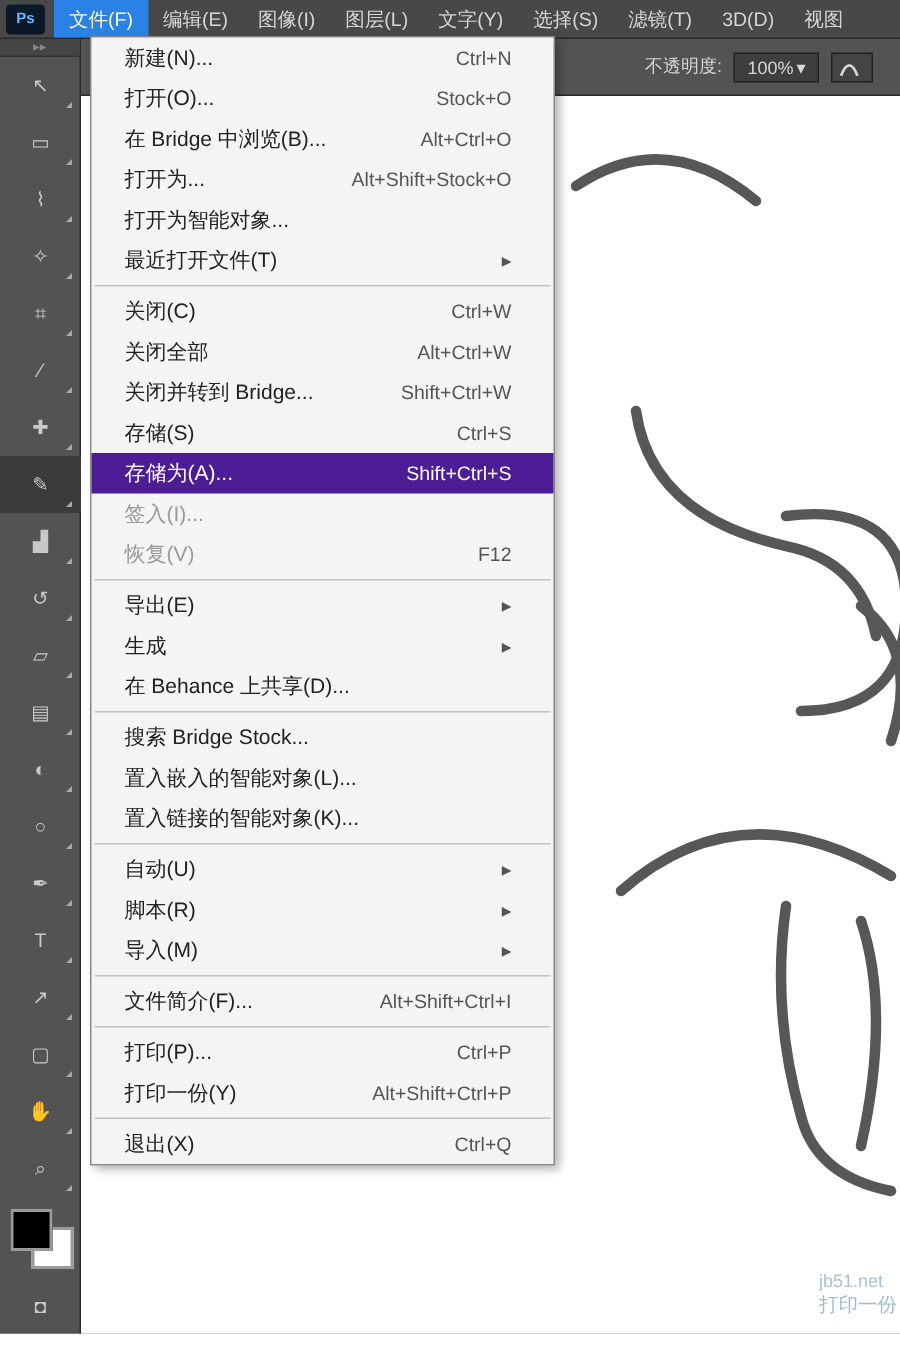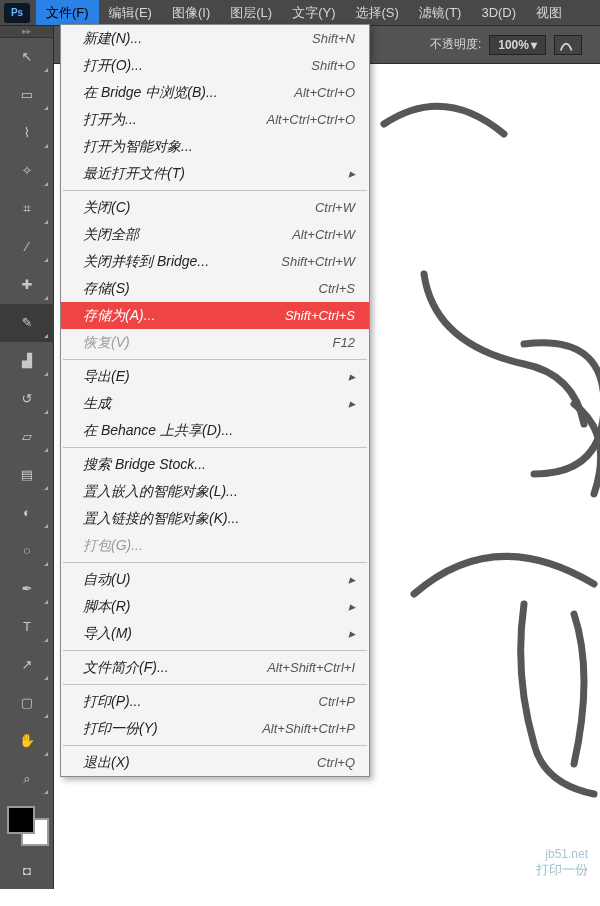--- a/index.html
+++ b/index.html
@@ -1,41 +1,41 @@
 <!DOCTYPE html>
 <html><head>
 <meta charset="utf-8">
 <style>
   * { margin: 0; padding: 0; box-sizing: border-box; }
   body { width: 600px; height: 906px; background: #fff; font-family: "Microsoft YaHei", sans-serif; font-size: 13px; overflow: hidden; position: relative; }
   .app { width: 600px; height: 889px; position: relative; background: #525252; }
   .menubar { height: 26px; background: #484848; display: flex; align-items: center; padding-left: 4px; color: #d6d6d6; border-bottom: 1px solid #2b2b2b; }
   .ps-logo { width: 26px; height: 20px; background: linear-gradient(#0a1a2a,#0b1624); color:#6cb5ff; font-weight:bold; font-size:10px; display:flex; align-items:center; justify-content:center; border-radius:3px; margin-right:6px; }
   .menu-item { padding: 0 10px; height: 100%; display: flex; align-items: center; cursor: default; font-size: 13px; }
-  .menu-item.open { background: #2a81e6; color: #000000; }
+  .menu-item.open { background: #2a81e6; color: #fef9c3; }
   .optionsbar { height: 38px; background: #535353; border-bottom:1px solid #2b2b2b; color:#d6d6d6; display:flex; align-items:center; padding-left:54px; justify-content:flex-end; padding-right:18px; gap:8px; font-size:12px;}
-  .opacity-box { background:#3e3e3e; border:1px solid #222; padding:2px 8px; display:flex; align-items:center; gap:2px;font-weight:bold;}
+  .opacity-box { background:#3e3e3e; border:1px solid #222; padding:2px 8px; display:flex; align-items:center; gap:2px;}
   .main { position:absolute; top:64px; left:54px; right:0; bottom:0; background:#fff; }
   .toolbox { position:absolute; left:0; top:26px; bottom:0; width:54px; background:#535353; border-right:1px solid #2b2b2b; display:flex; flex-direction:column; }
   .tool-grip { height:12px; background:#454545; border-bottom:1px solid #333; display:flex; align-items:center; justify-content:center; color:#888; font-size:9px;}
   .tool { width:54px; height:38px; display:flex; align-items:center; justify-content:center; color:#c8c8c8; border-bottom:0; position:relative;}
   .tool.selected { background:#3b3b3b; }
   .tool-tiny { position:absolute; right:6px; bottom:4px; width:0;height:0;border-left:4px solid transparent;border-bottom:4px solid #aaa;}
   .swatches { width:44px; height:44px; position:relative; margin:6px auto;}
   .sw-front{position:absolute;left:2px;top:2px;width:28px;height:28px;background:#000;border:2px solid #9a9a9a;}
   .sw-back{position:absolute;right:0;bottom:0;width:28px;height:28px;background:#fff;border:2px solid #9a9a9a;}
   .dropdown { position:absolute; left:60px; top:24px; width:310px; background:#f4f4f4; border:1px solid #8a8a8a; box-shadow:3px 3px 6px rgba(0,0,0,0.3); z-index:10; }
-  .dd-item { display:flex; justify-content:space-between; padding:4px 14px 4px 22px; font-size:14px; color:#222; height:27px; align-items:center;font-style:italic;}
+  .dd-item { display:flex; justify-content:space-between; padding:4px 28px 4px 22px; font-size:14px; color:#222; height:27px; align-items:center;}
   .dd-item.disabled { color:#9a9a9a; }
-  .dd-item.highlight { background:#ef4444; color:#fff; }
+  .dd-item.highlight { background:#4c1d95; color:#fff; }
   .dd-sep { height:1px; background:#c2c2c2; margin:3px 2px; }
   .short { color:#555; font-size:13px;}
   .dd-item.highlight .short{ color:#fff;}
   .canvas-svg{position:absolute;inset:0;}
-  .watermark{position:absolute;right:12px;bottom:10px;color:#7aa8bf;font-size:13px;text-align:right;line-height:1.3;opacity:0.75;}
+  .watermark{position:absolute;right:2px;bottom:10px;color:#7aa8bf;font-size:13px;text-align:left;line-height:1.3;opacity:0.75;}
   .watermark .dom{color:#88b0c7;font-size:12px;}
   .qm { width:28px;height:20px;background:#444;border:1px solid #222;display:flex;align-items:center;justify-content:center;}
   .brush-ico{width:22px;height:22px;stroke:#d6d6d6;fill:none;}
 </style>
 </head>
 <body>
 
 <div class="app">
   <div class="menubar">
     <div class="ps-logo">Ps</div>
@@ -110,33 +110,33 @@
     </svg>
     <div class="watermark">
       <div class="dom">jb51.net</div>
       <div>打印一份</div>
     </div>
   </div>
 
   <div class="dropdown" id="file-menu">
       <div class="dd-item">
         <span>新建(N)...</span>
-        <span class="short">Shift+N</span>
+        <span class="short">Ctrl+N</span>
       </div>
       <div class="dd-item">
         <span>打开(O)...</span>
-        <span class="short">Shift+O</span>
+        <span class="short">Stock+O</span>
       </div>
       <div class="dd-item">
         <span>在 Bridge 中浏览(B)...</span>
         <span class="short">Alt+Ctrl+O</span>
       </div>
       <div class="dd-item">
         <span>打开为...</span>
-        <span class="short">Alt+Ctrl+Ctrl+O</span>
+        <span class="short">Alt+Shift+Stock+O</span>
       </div>
       <div class="dd-item">
         <span>打开为智能对象...</span>
       </div>
       <div class="dd-item">
         <span>最近打开文件(T)</span>
         <span class="short">▸</span>
       </div>
       <div class="dd-sep"></div>
       <div class="dd-item">
@@ -153,20 +153,23 @@
       </div>
       <div class="dd-item">
         <span>存储(S)</span>
         <span class="short">Ctrl+S</span>
       </div>
       <div class="dd-item highlight">
         <span>存储为(A)...</span>
         <span class="short">Shift+Ctrl+S</span>
       </div>
       <div class="dd-item disabled">
+        <span>签入(I)...</span>
+      </div>
+      <div class="dd-item disabled">
         <span>恢复(V)</span>
         <span class="short">F12</span>
       </div>
       <div class="dd-sep"></div>
       <div class="dd-item">
         <span>导出(E)</span>
         <span class="short">▸</span>
       </div>
       <div class="dd-item">
         <span>生成</span>
@@ -178,23 +181,20 @@
       <div class="dd-sep"></div>
       <div class="dd-item">
         <span>搜索 Bridge Stock...</span>
       </div>
       <div class="dd-item">
         <span>置入嵌入的智能对象(L)...</span>
       </div>
       <div class="dd-item">
         <span>置入链接的智能对象(K)...</span>
       </div>
-      <div class="dd-item disabled">
-        <span>打包(G)...</span>
-      </div>
       <div class="dd-sep"></div>
       <div class="dd-item">
         <span>自动(U)</span>
         <span class="short">▸</span>
       </div>
       <div class="dd-item">
         <span>脚本(R)</span>
         <span class="short">▸</span>
       </div>
       <div class="dd-item">

